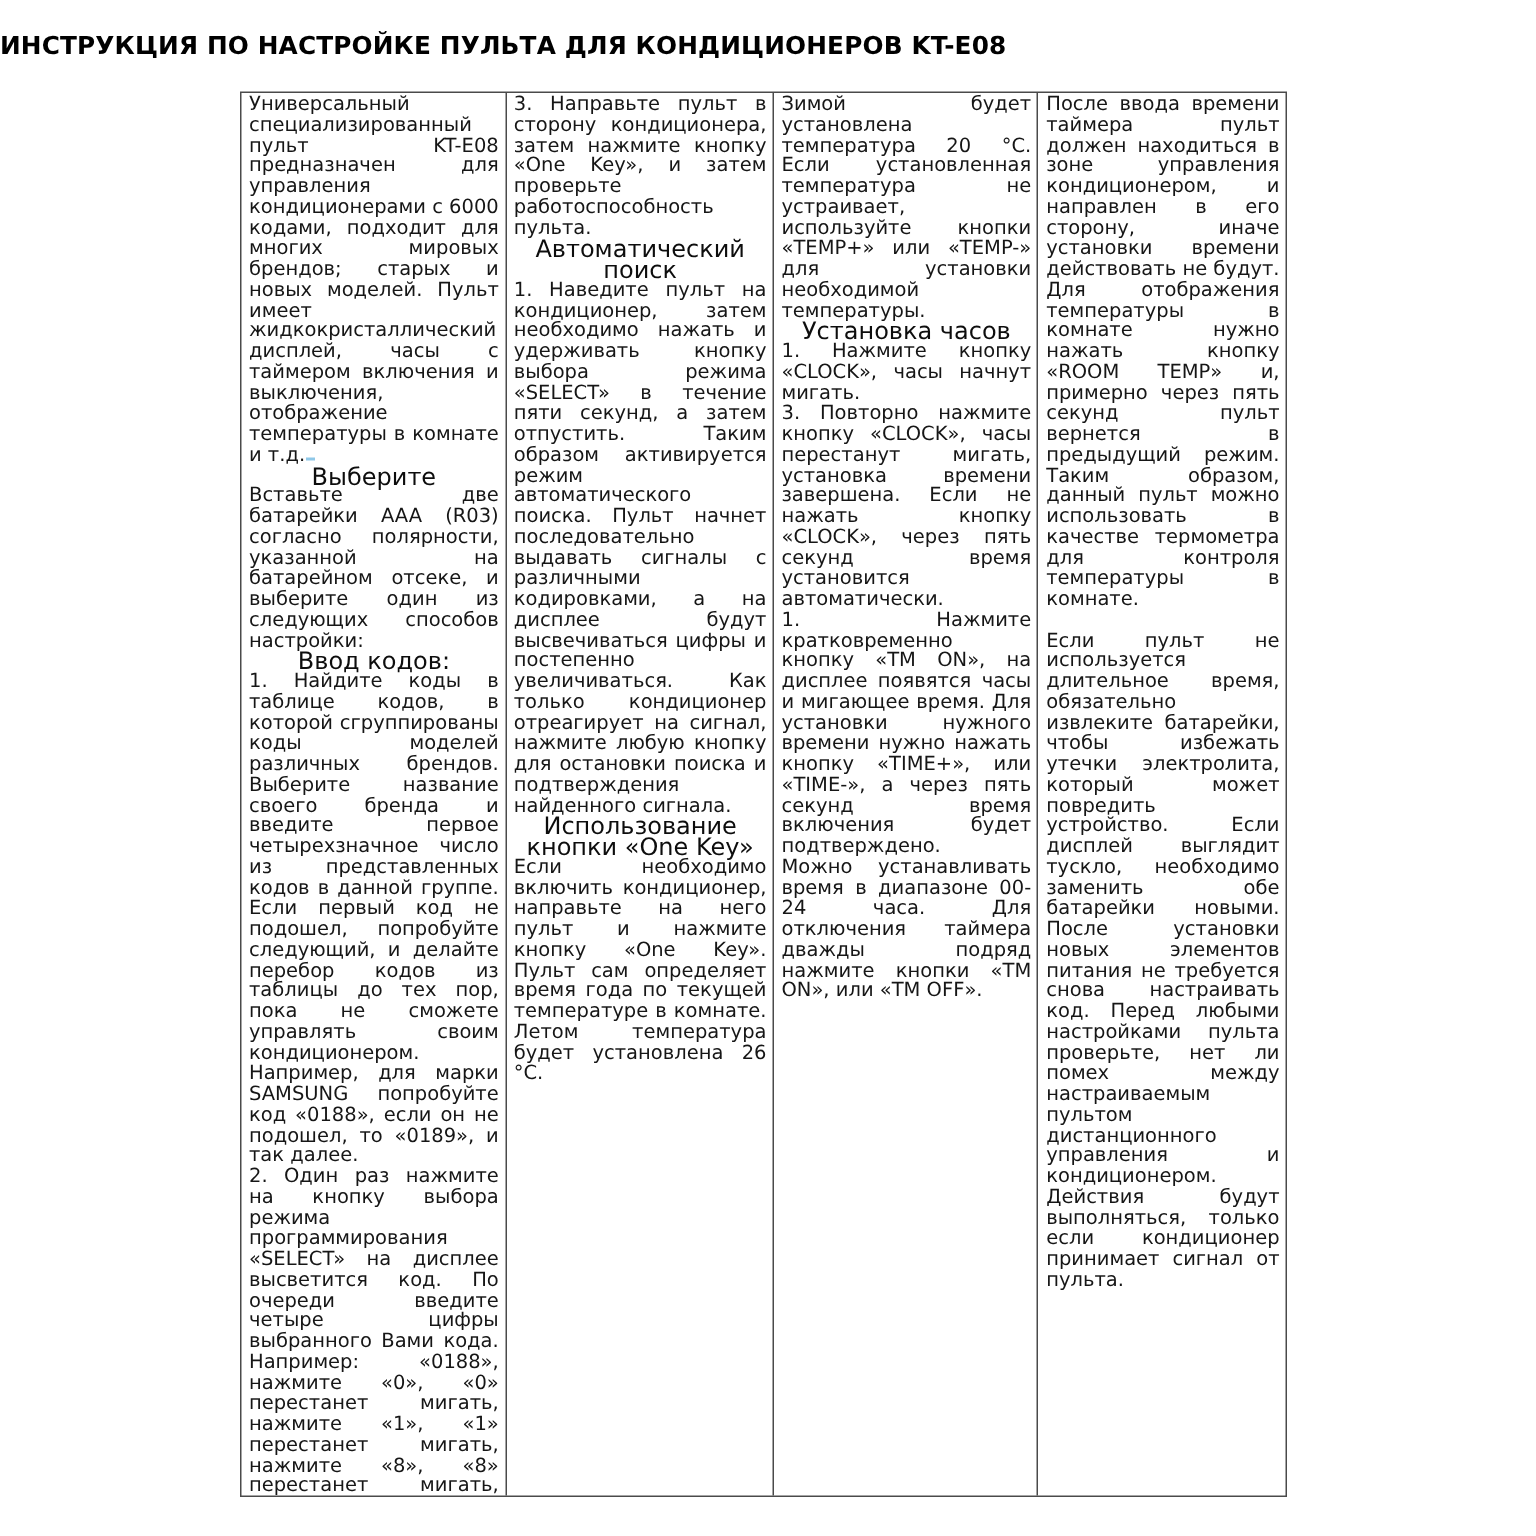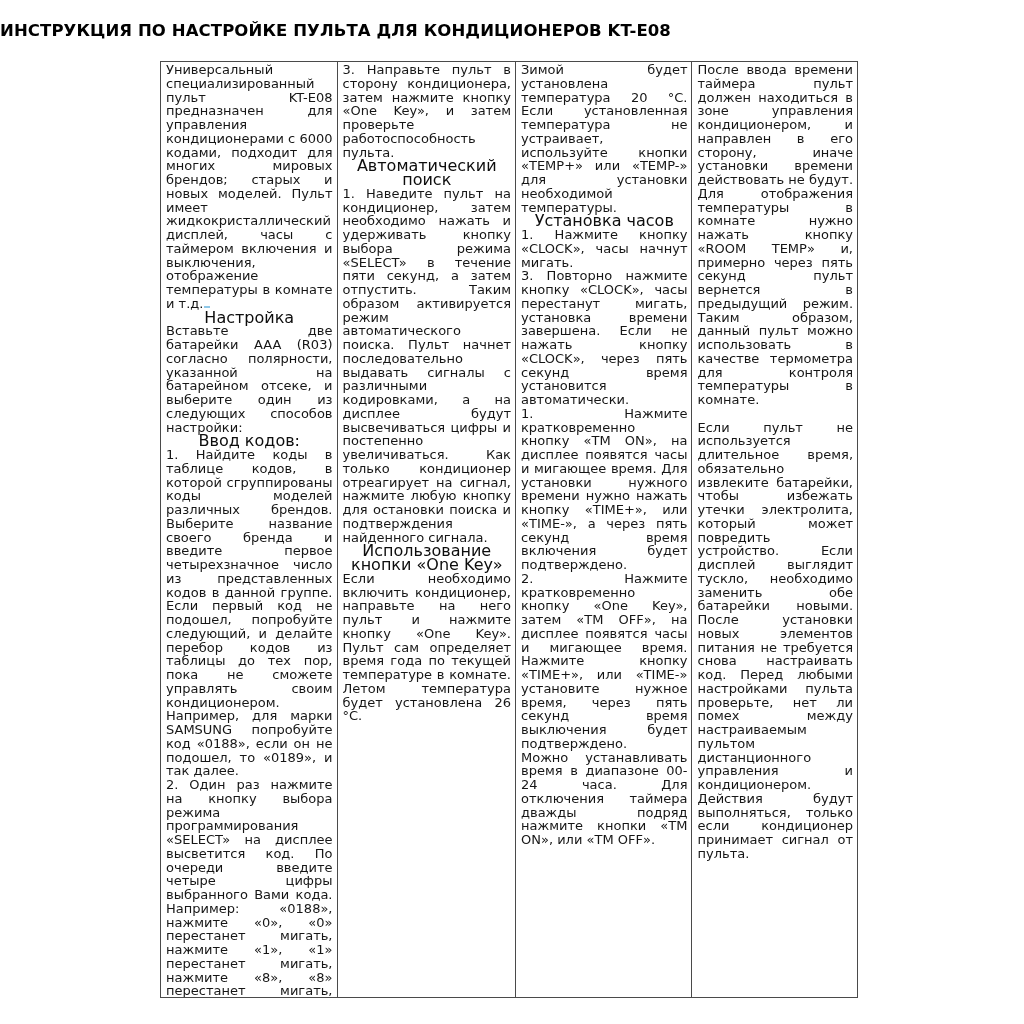--- a/index.html
+++ b/index.html
@@ -76,41 +76,40 @@
   }
 </style>
 </head>
 <body>
 
 <div class="page">
   <div class="title">ИНСТРУКЦИЯ ПО НАСТРОЙКЕ ПУЛЬТА ДЛЯ КОНДИЦИОНЕРОВ KT-E08</div>
   <div class="itable">
       <div class="col col-0">
         <div class="p">Универсальный специализированный пульт KT-E08 предназначен для управления кондиционерами с 6000 кодами, подходит для многих мировых брендов; старых и новых моделей. Пульт имеет жидкокристаллический дисплей, часы с таймером включения и выключения, отображение температуры в комнате и т.д.<span class="artifact-mark" style="background: rgb(143, 200, 232);"></span></div>
-        <div class="h">Настройка</div>
+        <div class="h">Выберите</div>
         <div class="p">Вставьте две батарейки AAA (R03) согласно полярности, указанной на батарейном отсеке, и выберите один из следующих способов настройки:</div>
         <div class="h">Ввод кодов:</div>
         <div class="p">1. Найдите коды в таблице кодов, в которой сгруппированы коды моделей различных брендов. Выберите название своего бренда и введите первое четырехзначное число из представленных кодов в данной группе. Если первый код не подошел, попробуйте следующий, и делайте перебор кодов из таблицы до тех пор, пока не сможете управлять своим кондиционером.</div>
         <div class="p">Например, для марки SAMSUNG попробуйте код «0188», если он не подошел, то «0189», и так далее.</div>
         <div class="p">2. Один раз нажмите на кнопку выбора режима программирования «SELECT» на дисплее высветится код. По очереди введите четыре цифры выбранного Вами кода. Например: «0188», нажмите «0», «0» перестанет мигать, нажмите «1», «1» перестанет мигать, нажмите «8», «8» перестанет мигать, нажмите последнюю цифру «8», «8» перестанет мигать, ввод кода окончен и настройка завершена.</div>
       </div>
       <div class="col col-1">
         <div class="p">3. Направьте пульт в сторону кондиционера, затем нажмите кнопку «One Key», и затем проверьте работоспособность пульта.</div>
         <div class="h">Автоматический поиск</div>
         <div class="p">1. Наведите пульт на кондиционер, затем необходимо нажать и удерживать кнопку выбора режима «SELECT» в течение пяти секунд, а затем отпустить. Таким образом активируется режим автоматического поиска. Пульт начнет последовательно выдавать сигналы с различными кодировками, а на дисплее будут высвечиваться цифры и постепенно увеличиваться. Как только кондиционер отреагирует на сигнал, нажмите любую кнопку для остановки поиска и подтверждения найденного сигнала.</div>
         <div class="h">Использование кнопки «One Key»</div>
         <div class="p">Если необходимо включить кондиционер, направьте на него пульт и нажмите кнопку «One Key». Пульт сам определяет время года по текущей температуре в комнате. Летом температура будет установлена 26 °C.</div>
       </div>
       <div class="col col-2">
         <div class="p">Зимой будет установлена температура 20 °C. Если установленная температура не устраивает, используйте кнопки «TEMP+» или «TEMP-» для установки необходимой температуры.</div>
         <div class="h">Установка часов</div>
         <div class="p">1. Нажмите кнопку «CLOCK», часы начнут мигать.</div>
         <div class="p">3. Повторно нажмите кнопку «CLOCK», часы перестанут мигать, установка времени завершена. Если не нажать кнопку «CLOCK», через пять секунд время установится автоматически.</div>
         <div class="p">1. Нажмите кратковременно кнопку «TM ON», на дисплее появятся часы и мигающее время. Для установки нужного времени нужно нажать кнопку «TIME+», или «TIME-», а через пять секунд время включения будет подтверждено.</div>
-        <div class="p">2. Нажмите кратковременно кнопку «One Key», затем «TM OFF», на дисплее появятся часы и мигающее время. Нажмите кнопку «TIME+», или «TIME-» установите нужное время, через пять секунд время выключения будет подтверждено.</div>
         <div class="p">Можно устанавливать время в диапазоне 00-24 часа. Для отключения таймера дважды подряд нажмите кнопки «TM ON», или «TM OFF».</div>
       </div>
       <div class="col col-3">
         <div class="p">После ввода времени таймера пульт должен находиться в зоне управления кондиционером, и направлен в его сторону, иначе установки времени действовать не будут. Для отображения температуры в комнате нужно нажать кнопку «ROOM TEMP» и, примерно через пять секунд пульт вернется в предыдущий режим. Таким образом, данный пульт можно использовать в качестве термометра для контроля температуры в комнате.</div>
         <div class="spacer"></div>
         <div class="p">Если пульт не используется длительное время, обязательно извлеките батарейки, чтобы избежать утечки электролита, который может повредить устройство. Если дисплей выглядит тускло, необходимо заменить обе батарейки новыми. После установки новых элементов питания не требуется снова настраивать код. Перед любыми настройками пульта проверьте, нет ли помех между настраиваемым пультом дистанционного управления и кондиционером.</div>
         <div class="p">Действия будут выполняться, только если кондиционер принимает сигнал от пульта.</div>
       </div>
     </div>
 </div>

